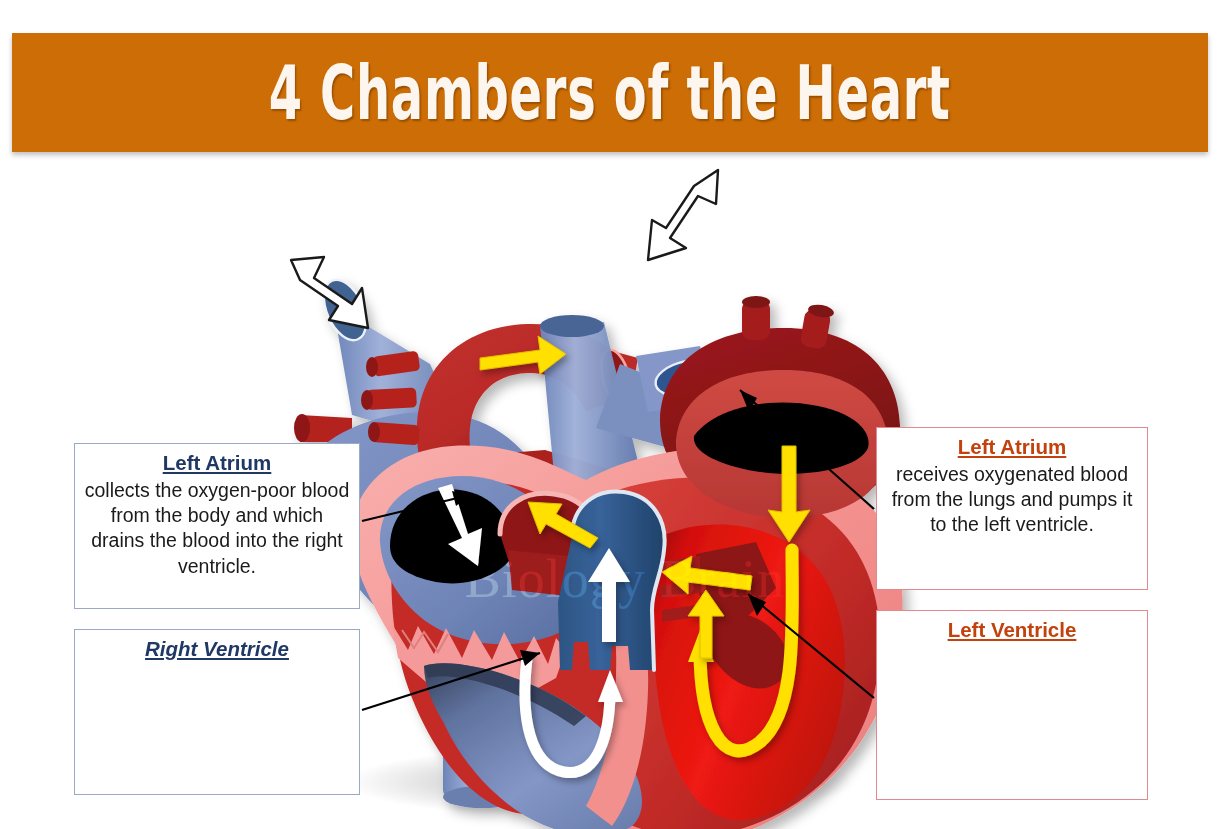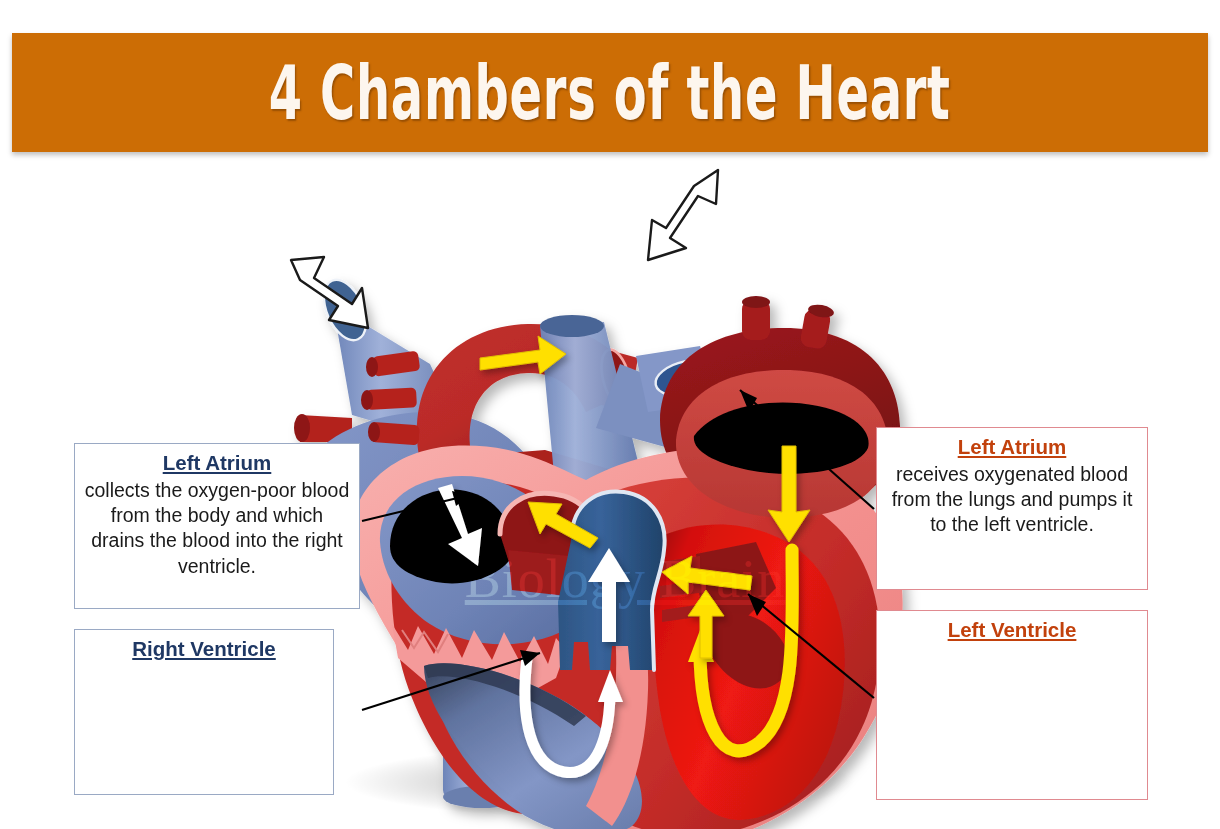--- a/index.html
+++ b/index.html
@@ -63,41 +63,40 @@
     font-weight: bold;
     text-decoration: underline;
     margin-bottom: 1px;
     font-size: 20.5px;
   }
   .callout.blue .ttl { color: #1f3864; }
   .callout.red  .ttl { color: #c2410c; }
   .callout .body { display: block; }
 
   #box-right-atrium   { left: 74px;  top: 443px; width: 286px; height: 166px; }
-  #box-right-ventricle{ left: 74px;  top: 629px; width: 260px; height: 166px; }
+  #box-right-ventricle{ left: 74px;  top: 629px; width: 286px; height: 166px; font-style: italic; }
   #box-left-atrium    { left: 876px; top: 427px; width: 272px; height: 163px; }
   #box-left-ventricle { left: 876px; top: 610px; width: 272px; height: 190px; }
 
   
   #watermark {
     position: absolute;
     left: 440px;
     top: 548px;
     width: 370px;
     height: 62px;
     font-family: "Liberation Serif", "DejaVu Serif", serif;
     font-size: 54px;
     font-weight: normal;
     color: rgba(255,255,255,0.30);
     text-align: center;
     line-height: 62px;
     letter-spacing: 1px;
     pointer-events: none;
     mix-blend-mode: overlay;
-    text-decoration: underline;
   }
 
   
   #heart-figure {
     position: absolute;
     left: 0;
     top: 150px;
     width: 1220px;
     height: 679px;
   }

